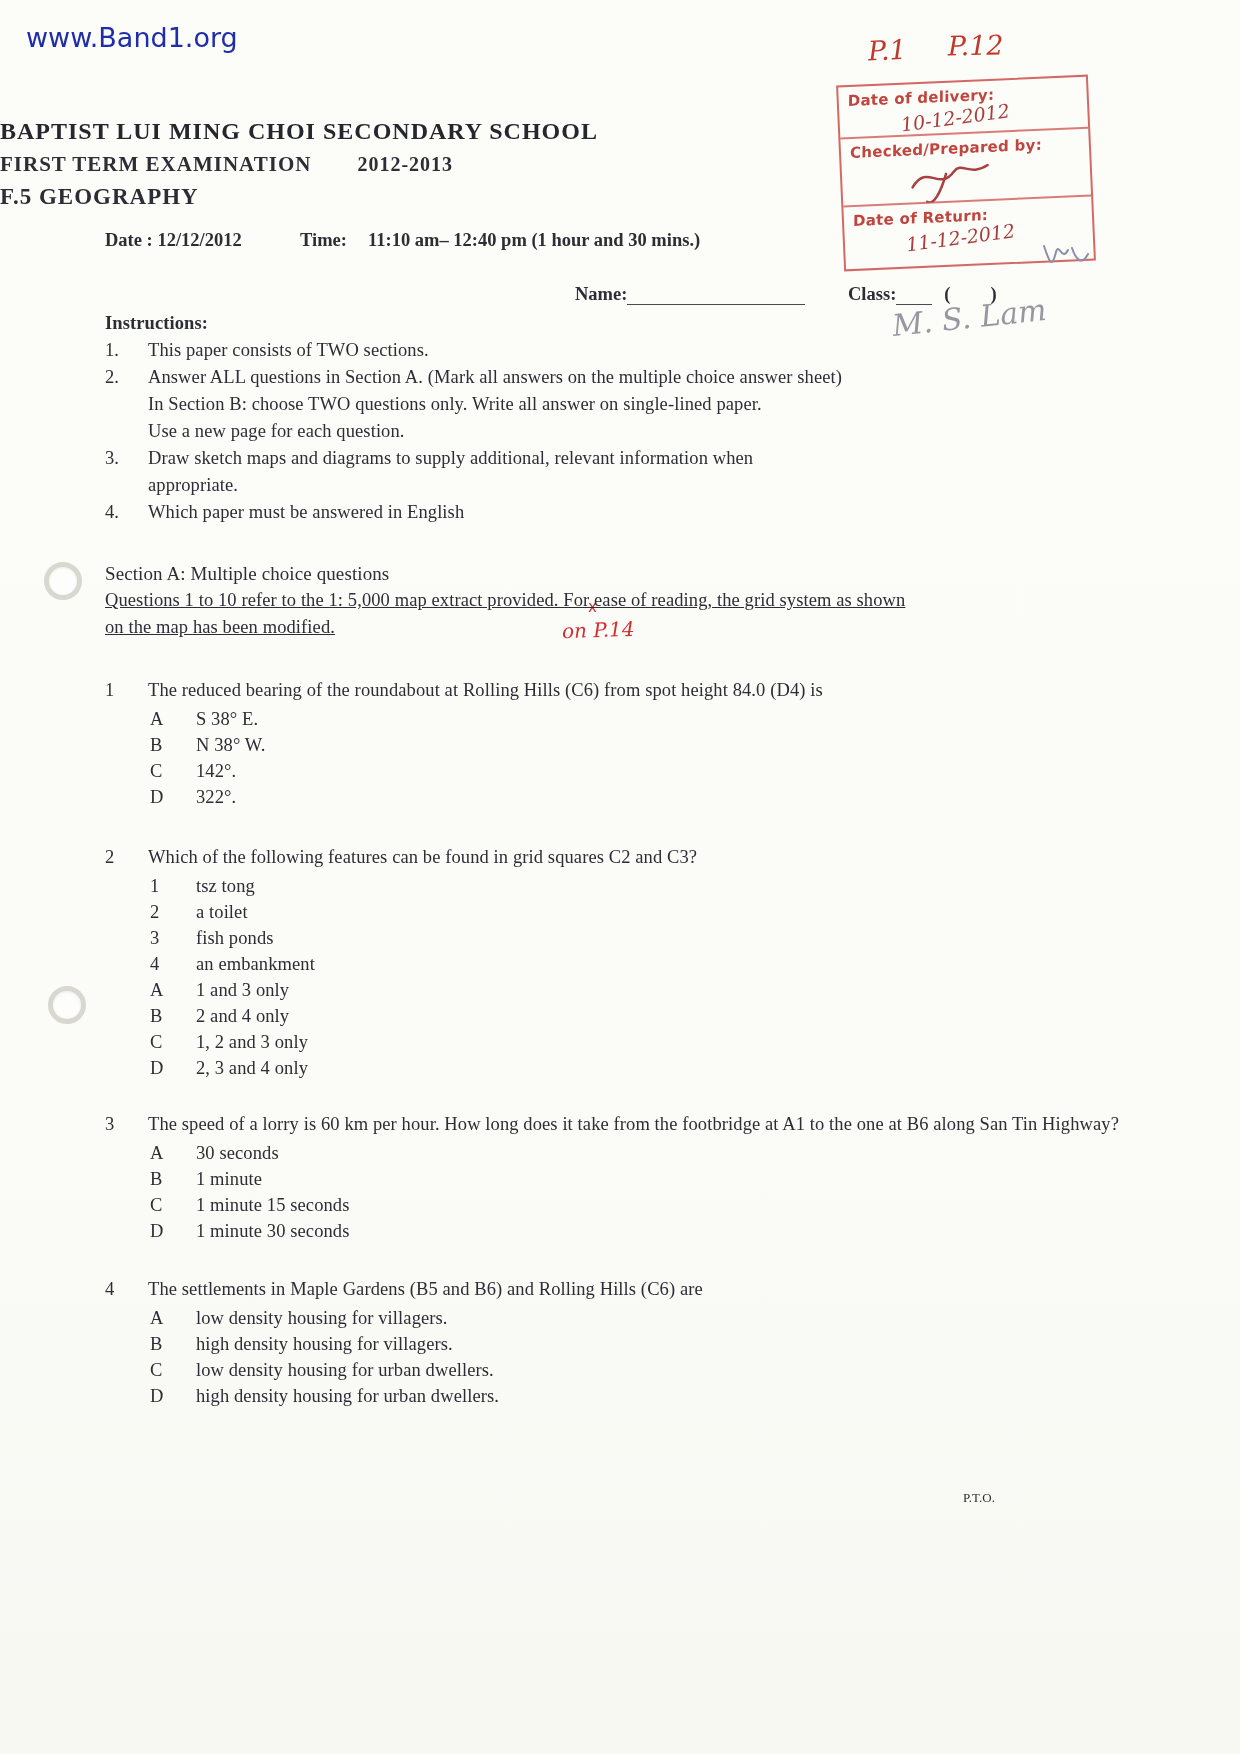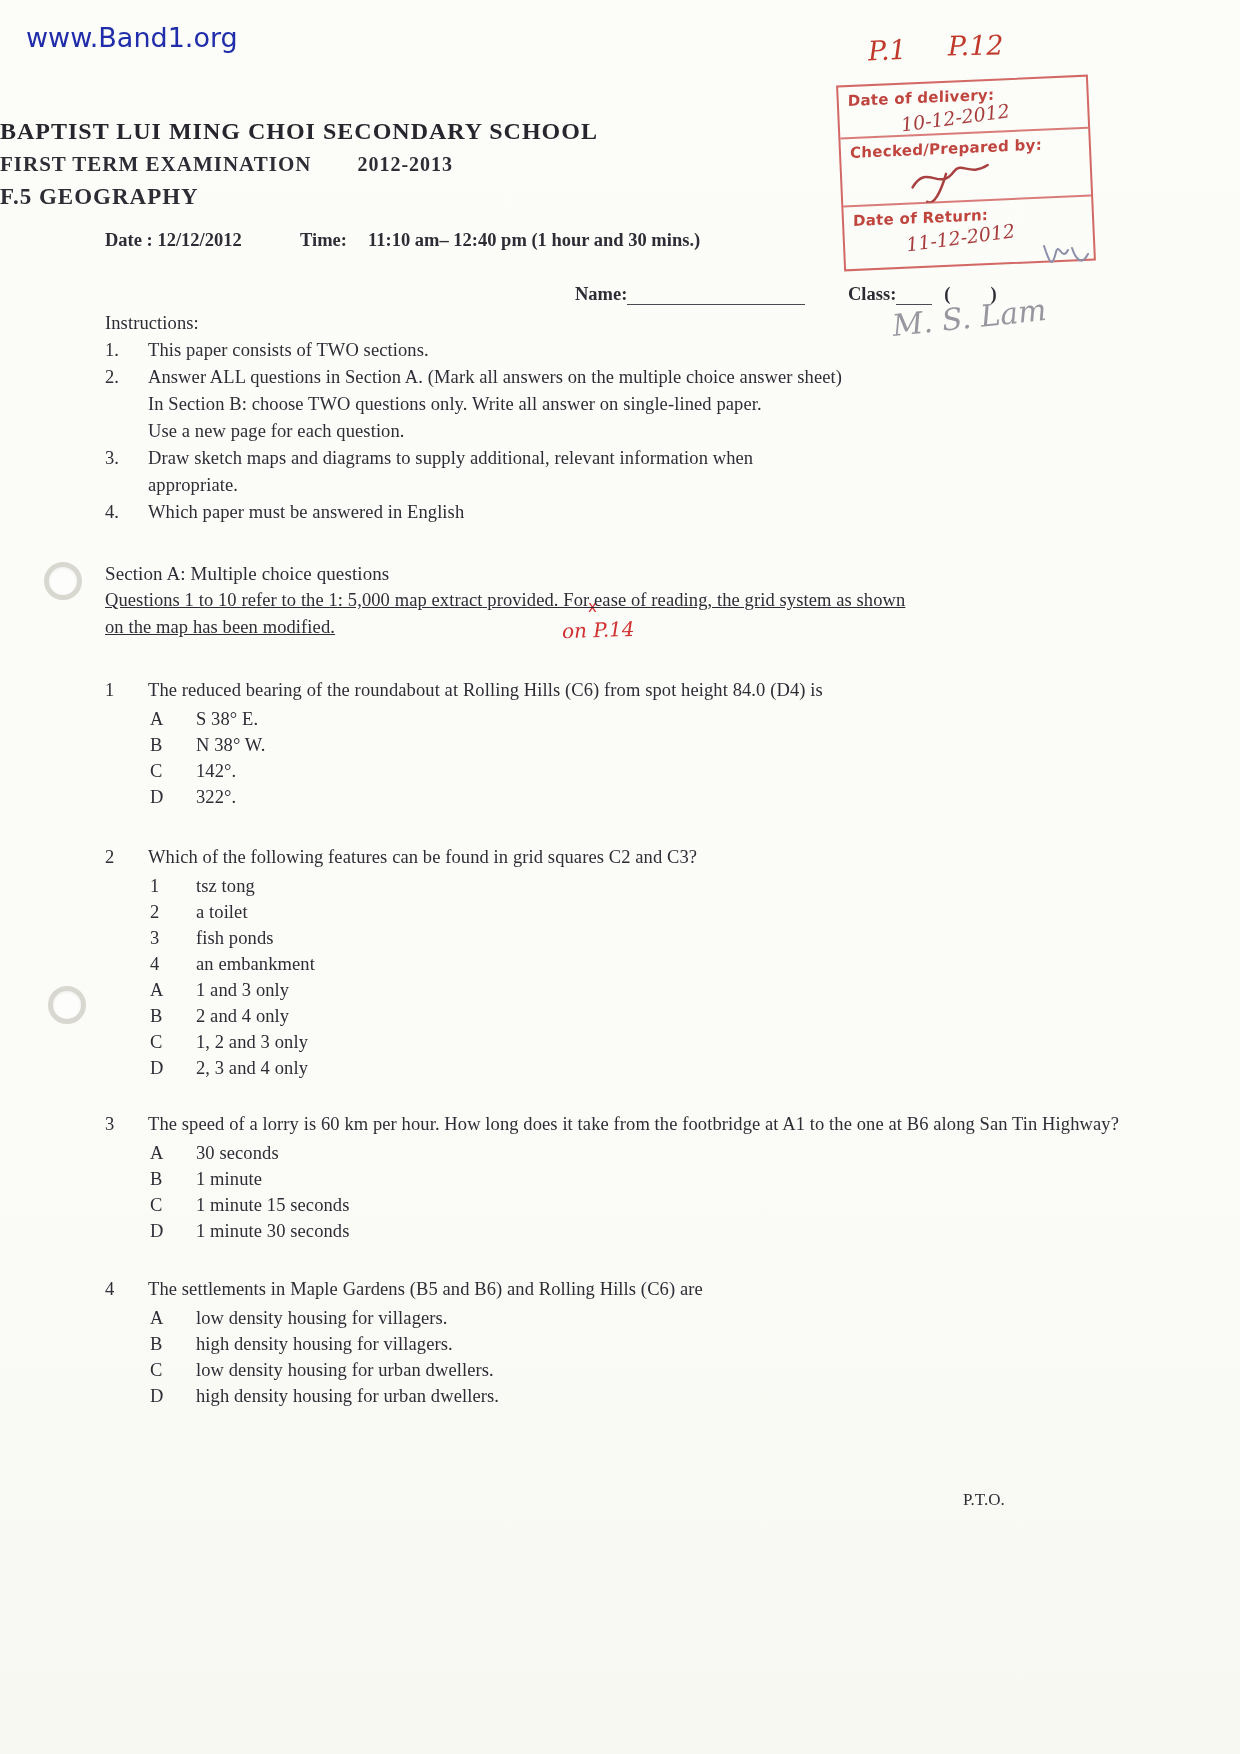--- a/index.html
+++ b/index.html
@@ -60,21 +60,21 @@
 
   
   .hole { position:absolute; width:38px; height:38px; border-radius:50%;
     border:5px solid #d8d8d1; background:#fdfdfb; box-shadow:inset 0 1px 3px rgba(0,0,0,0.07); }
   .hole1 { left:44px; top:562px; }
   .hole2 { left:48px; top:986px; }
 
   
   .content { position:absolute; left:105px; top:310px; width:1035px;
     font-size:18.5px; letter-spacing:0.1px; }
-  .ins-title { font-weight:normal; line-height:27px; }
+  .ins-title { font-weight:bold; line-height:27px; }
   .ins-item { display:flex; line-height:27px; }
   .ins-num { width:43px; flex-shrink:0; }
   .ins-lines { flex:1; }
 
   .secA-title { margin-top:34px; line-height:27px; font-size:19px; }
   .intro { line-height:27px; position:relative;text-decoration:underline; }
 
   .q { margin-top:36px; }
   .q2 { margin-top:34px; }
   .q3 { margin-top:30px; }
@@ -85,21 +85,21 @@
   .opts { margin-left:45px; margin-top:2px; }
   .opt { display:flex; line-height:26px; }
   .opt-label { width:46px; flex-shrink:0; }
 
   
   .caret { position:absolute; left:588px; top:598px; color:#d03030; font-size:15px;
     font-family:"DejaVu Sans", sans-serif; }
   .rednote { position:absolute; left:562px; top:618px; color:#d03030; font-size:20px;
     font-style:italic; transform:rotate(-2deg); font-family:"DejaVu Serif", serif; }
 
-  .footer { position:absolute; left:963px; top:1490px; font-size:17px; }
+  .footer { position:absolute; left:963px; top:1490px; font-size:13px; }
 </style>
 </head>
 <body>
 
 <div class="page">
 
   <div class="watermark">www.Band1.org</div>
 
   <div class="pnotes">
     <span>P.1</span><span class="p12">P.12</span>

